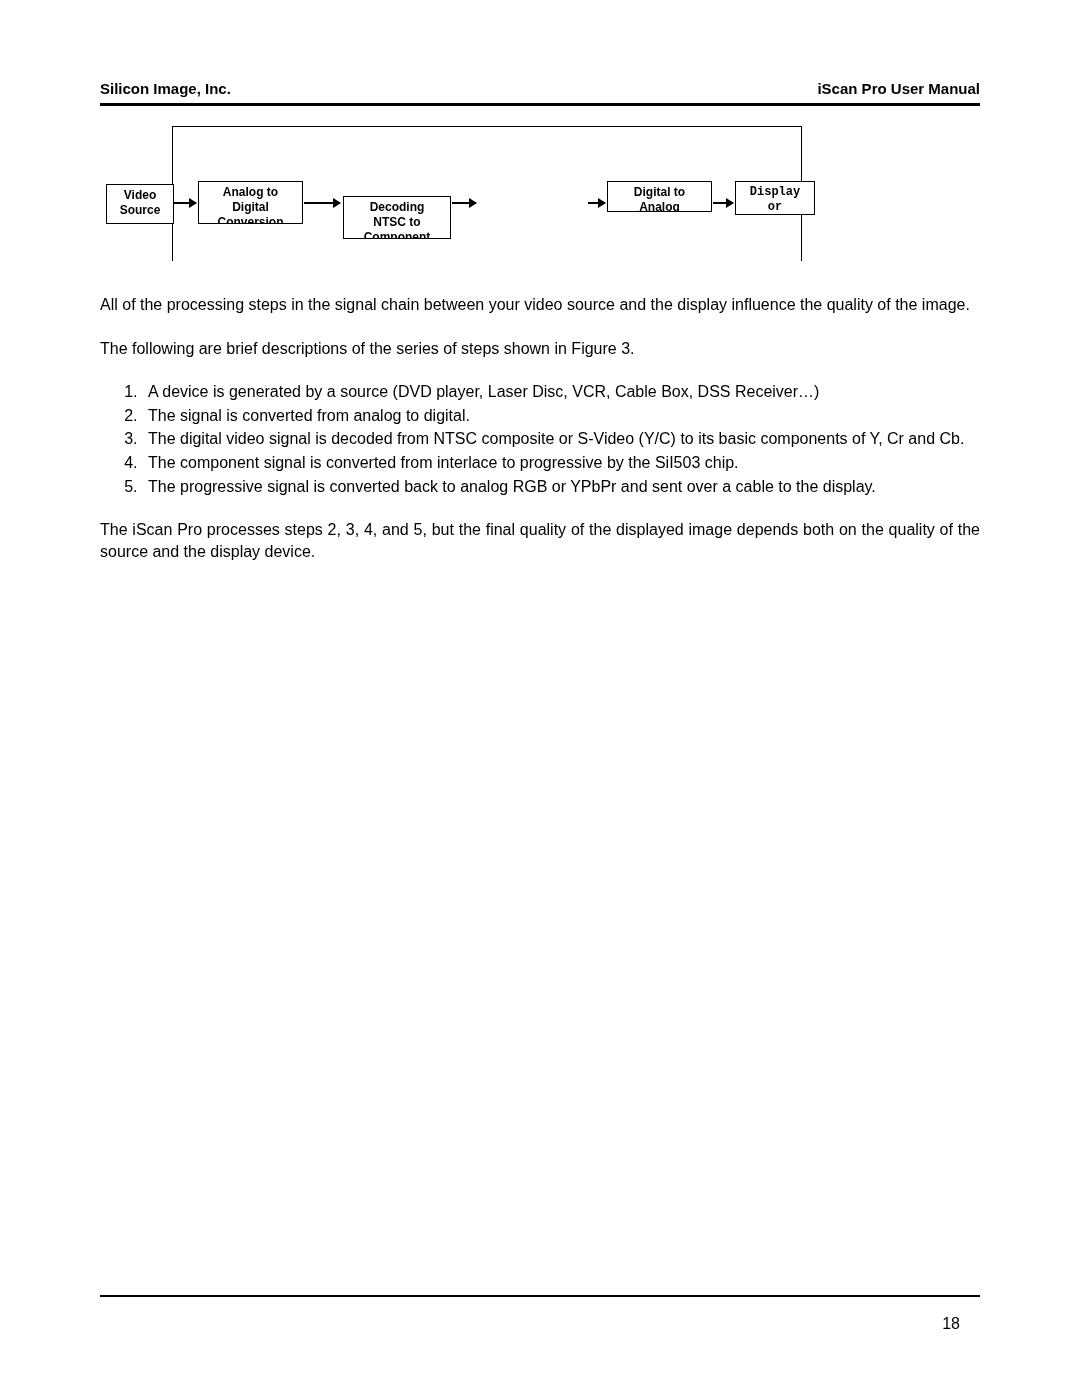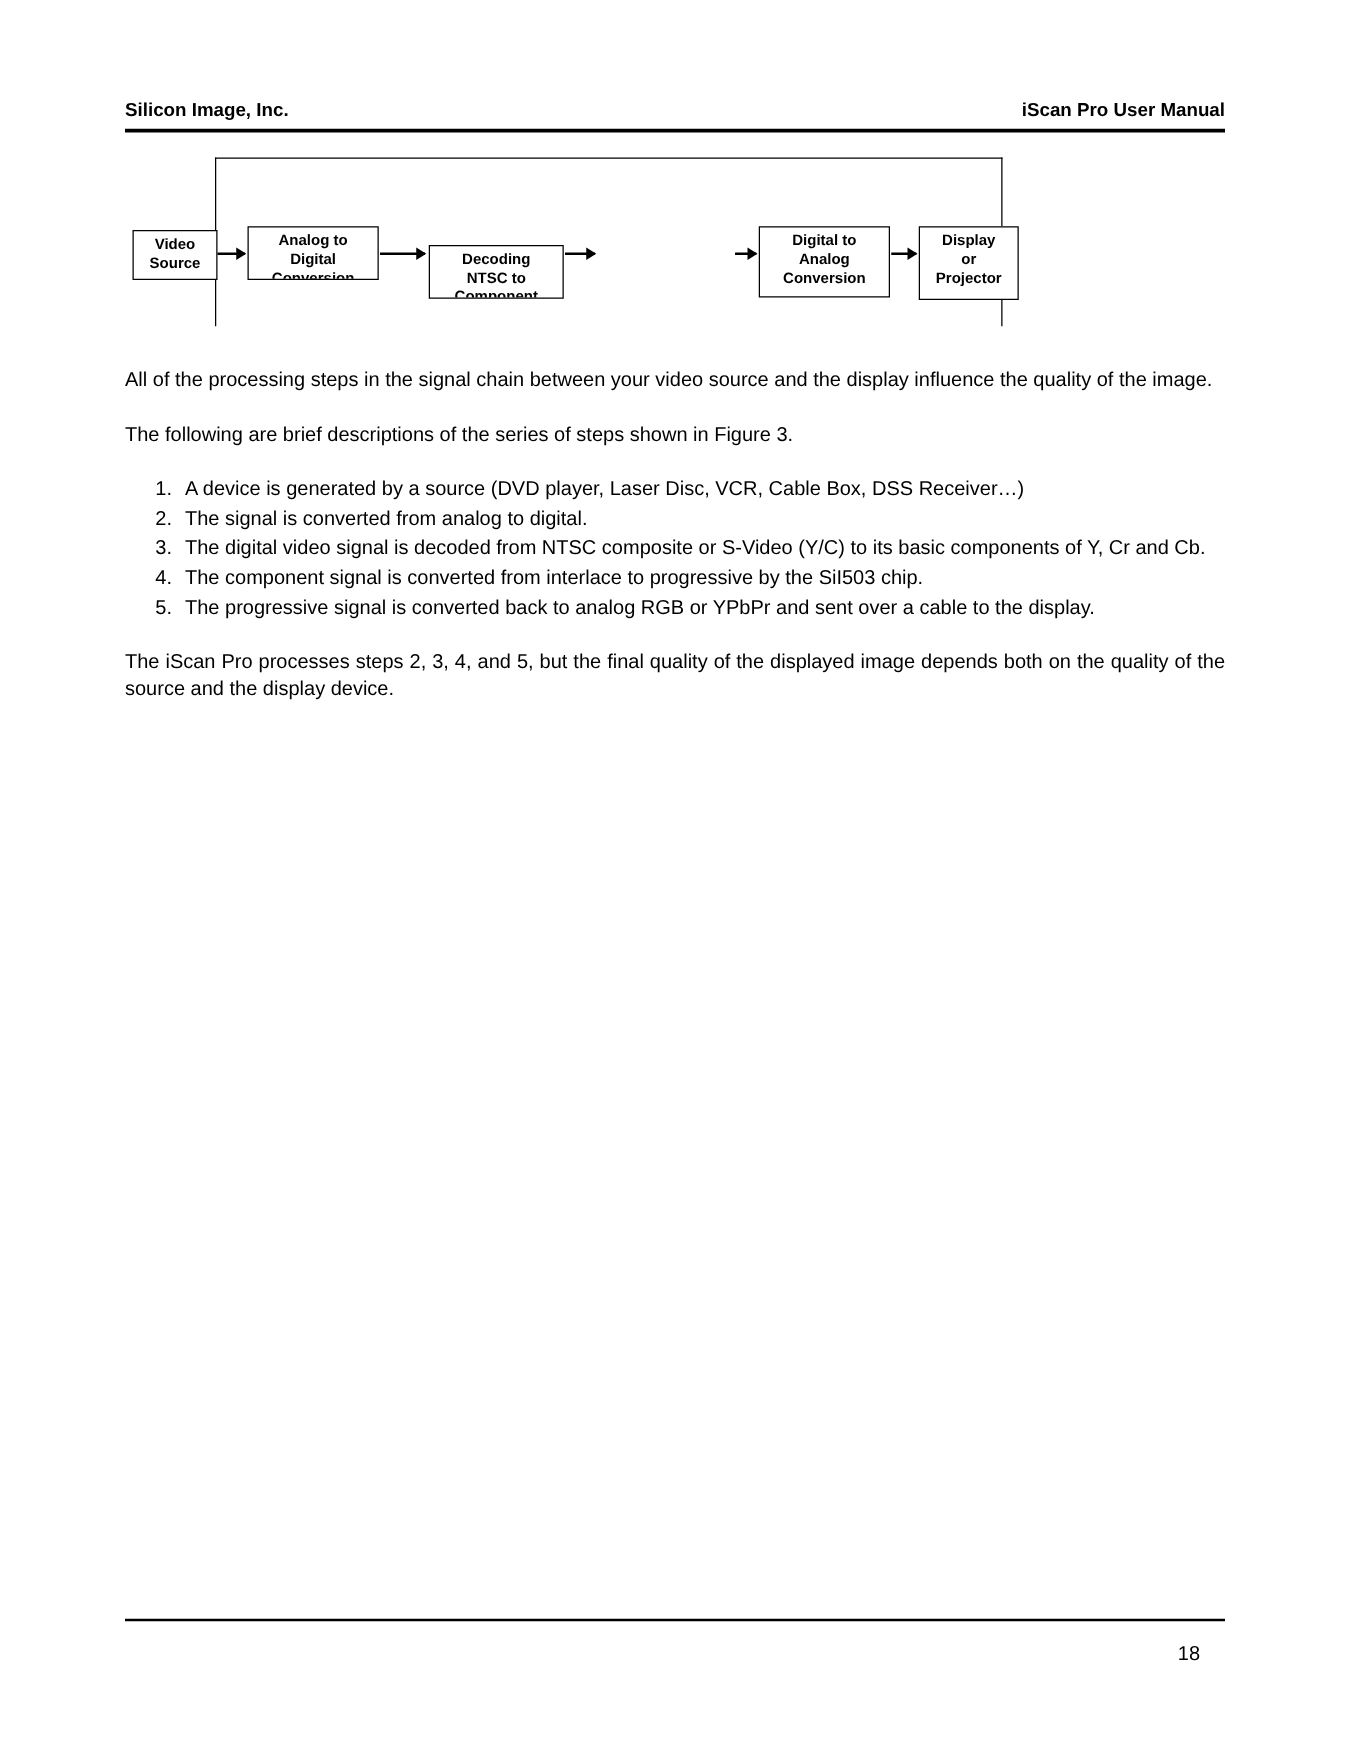--- a/index.html
+++ b/index.html
@@ -149,27 +149,27 @@
       <span>Conversion</span>
     </div>
 
     <div class="dnode" style="left:235px; top:55px; width:108px; height:43px;margin-top:15px;">
       <span>Decoding</span>
       <span>NTSC to</span>
       <span>Component</span>
     </div>
 
 
-    <div class="dnode" style="left:499px; top:55px; width:105px; height:57px;">
+    <div class="dnode" style="left:499px; top:55px; width:105px; height:31px;">
       <span>Digital to</span>
       <span>Analog</span>
       <span>Conversion</span>
     </div>
 
-    <div class="dnode" style="left:627px; top:55px; width:80px; height:59px;">
+    <div class="dnode" style="left:627px; top:55px; width:80px; height:34px;font-family:Liberation Mono, monospace;">
       <span>Display</span>
       <span>or</span>
       <span>Projector</span>
     </div>
 
     <div class="arrow" style="left:66px; top:76px; width:22px;"></div>
     <div class="arrow" style="left:196px; top:76px; width:36px;"></div>
     <div class="arrow" style="left:344px; top:76px; width:24px;"></div>
     <div class="arrow" style="left:480px; top:76px; width:17px;"></div>
     <div class="arrow" style="left:605px; top:76px; width:20px;"></div>

